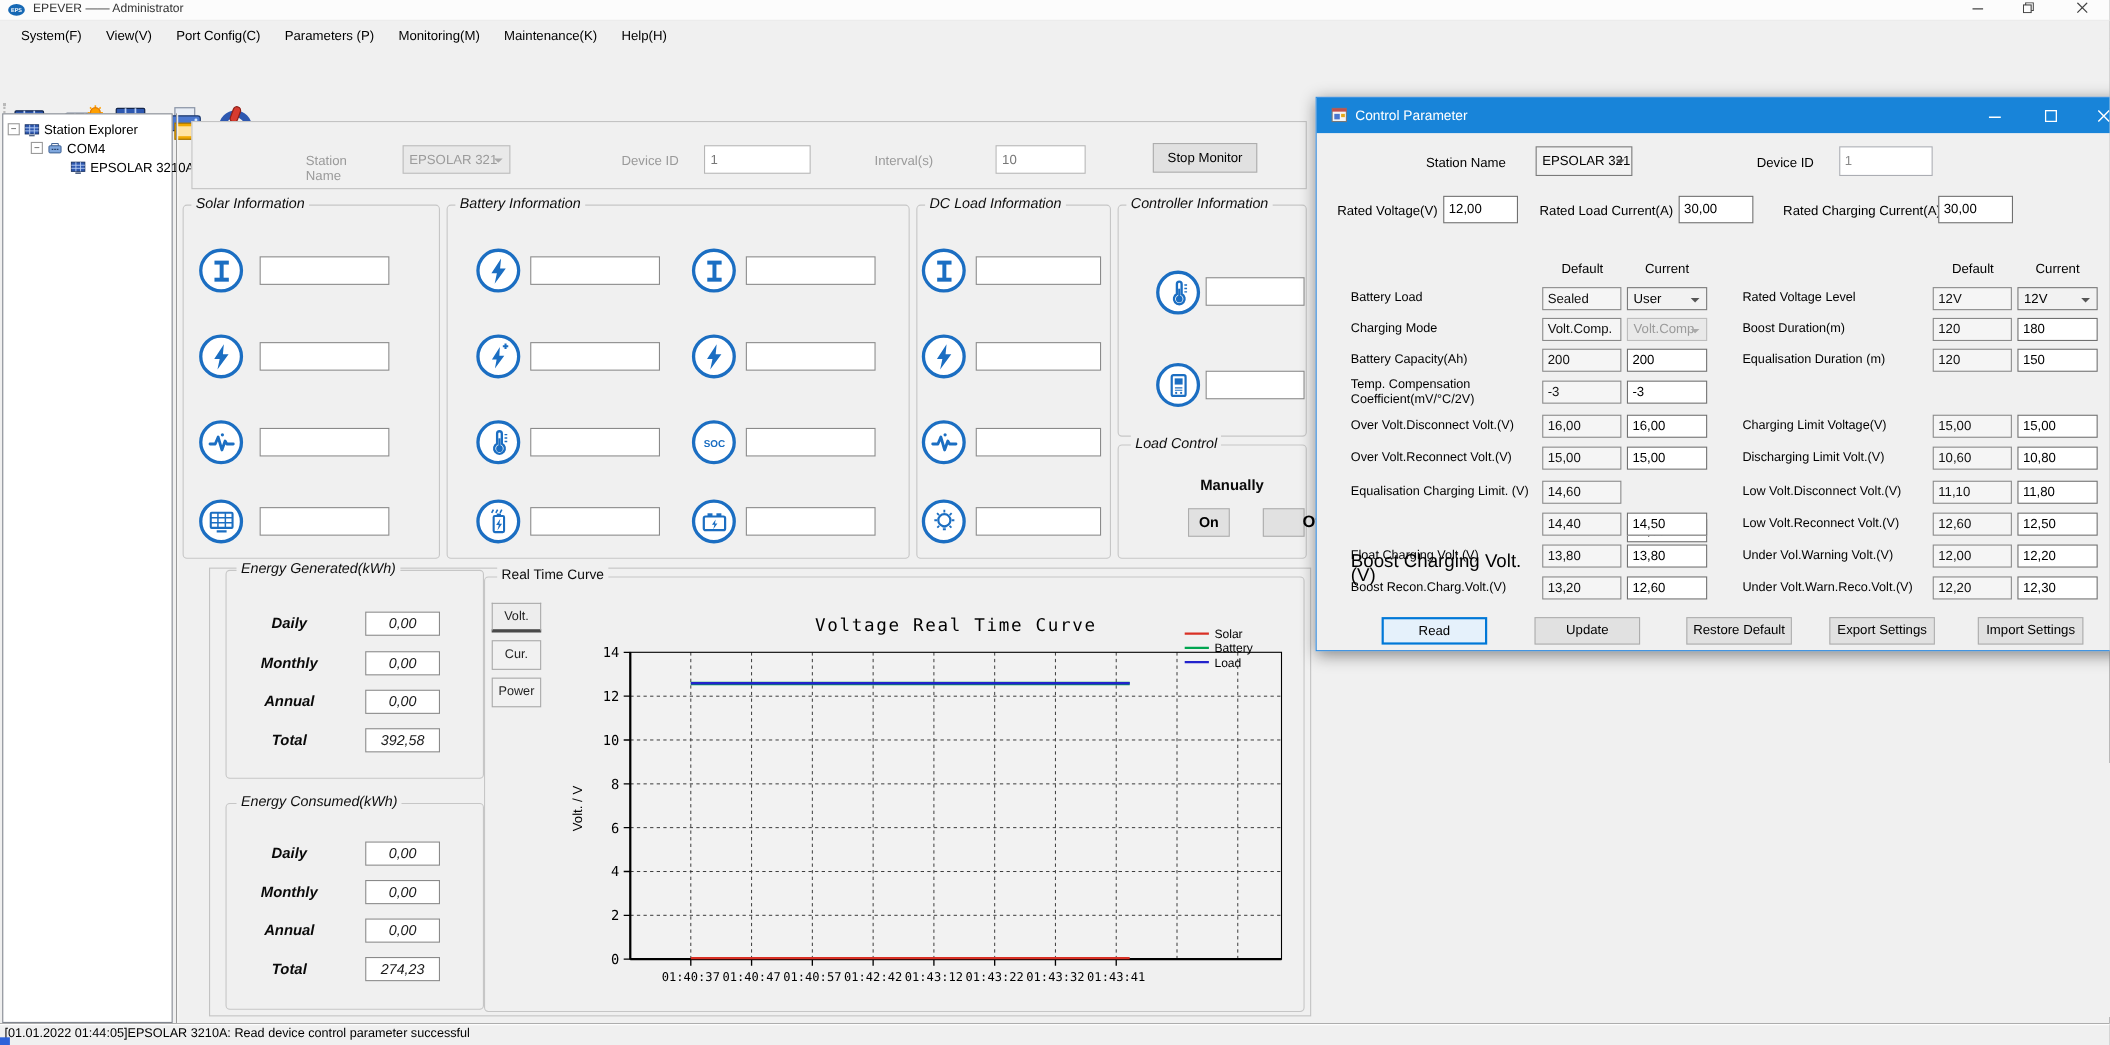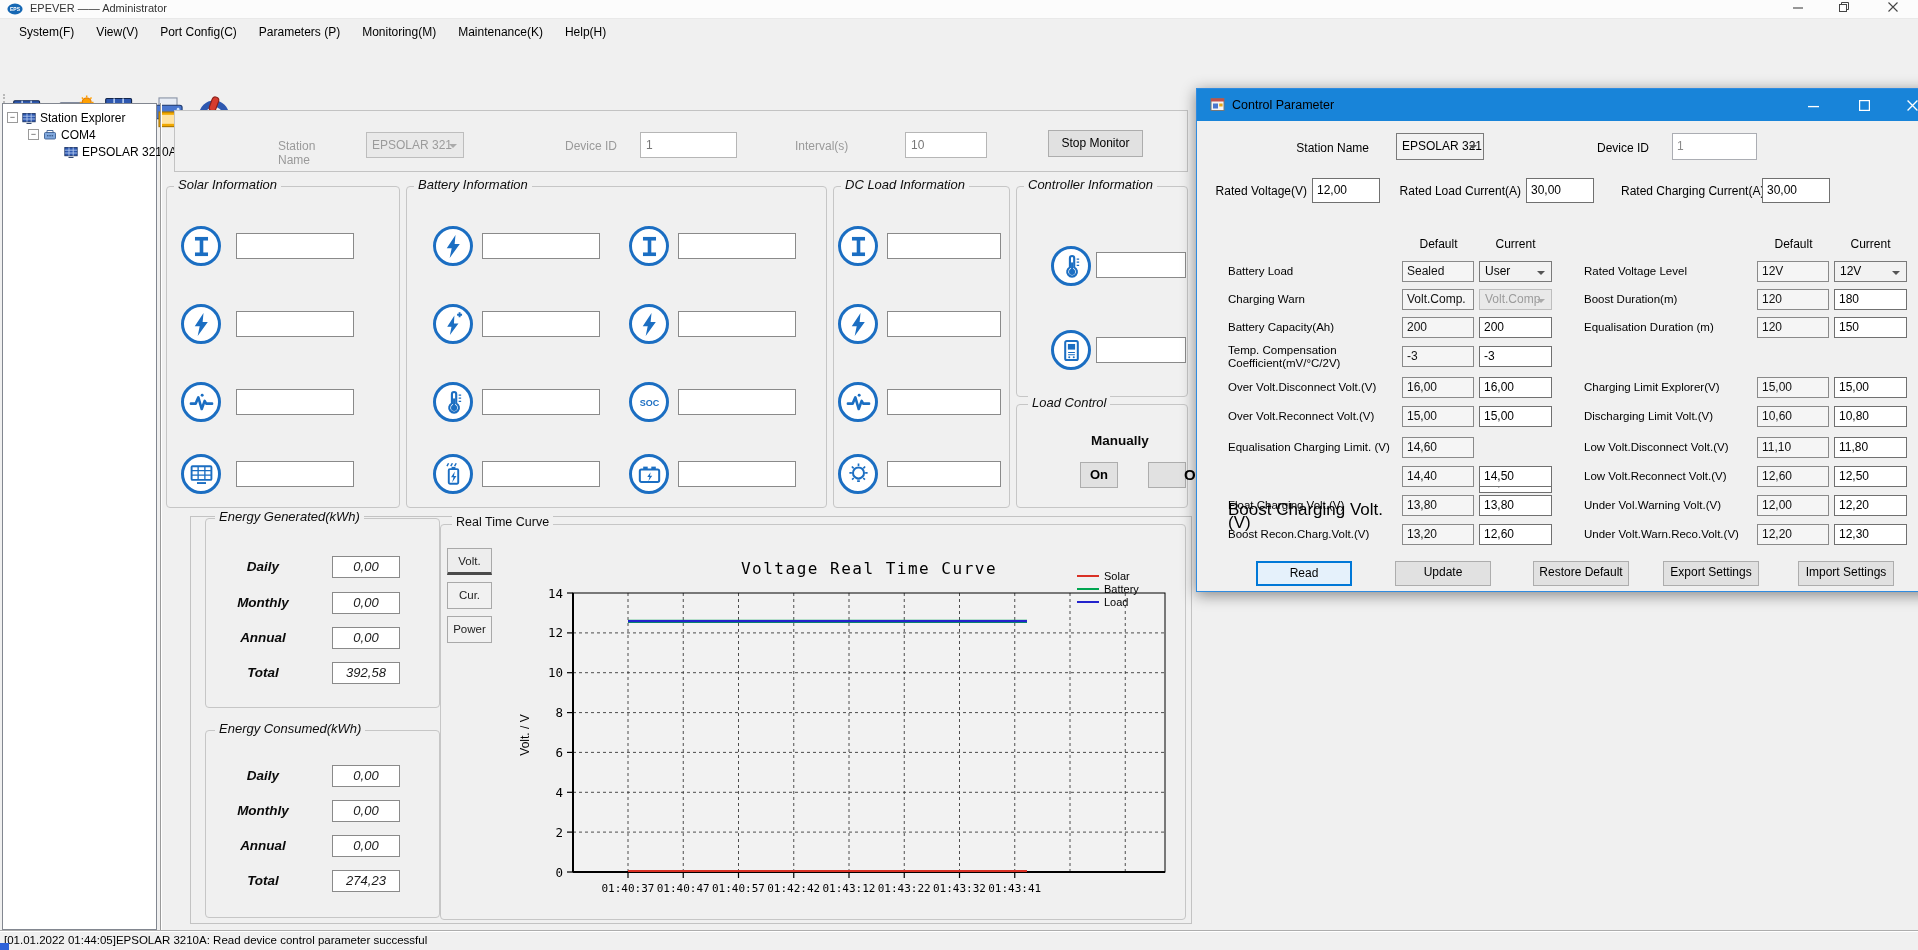--- a/index.html
+++ b/index.html
@@ -38,21 +38,21 @@
   .combo.disabled::after{border-top-color:#aaa;}
   .combo span{line-height:inherit;margin-top:40px;}
   .elabel{font-weight:bold;font-style:italic;font-size:13.5px;text-align:center;color:#0a0a0a;}
   .efield{border:1px solid #8a8a8a;background:#fff;font-style:italic;font-size:13px;text-align:center;color:#1a1a1a;box-sizing:border-box;}
   .ctab{background:#f1f1f1;border:1px solid #a9a9a9;box-sizing:border-box;font-size:11.5px;text-align:center;color:#222;}
   .ctab.active{border-bottom:3px solid #4a4a4a;background:#ededed;}
   
   #dialog{position:absolute;left:1196px;top:88px;width:742px;height:504px;background:#f0f0f0;
           border:1px solid #2f8be0;box-shadow:0 3px 14px rgba(0,0,0,.45);box-sizing:border-box;z-index:9;}
   #dlg-titlebar{position:absolute;left:0;top:0;width:740px;height:32px;}
-  #dlg-titlebar .ttl{position:absolute;left:35px;top:0;line-height:32px;color:#000000;font-size:12.5px;}
+  #dlg-titlebar .ttl{position:absolute;left:35px;top:0;line-height:32px;color:#ffffff;font-size:12.5px;}
   .dwc{position:absolute;top:0;height:32px;width:45px;display:flex;align-items:center;justify-content:center;}
   .dlabel{position:absolute;font-size:12px;color:#000;white-space:nowrap;}
   .dfield{position:absolute;border:1px solid #8a8a8a;background:#f5f5f5;box-sizing:border-box;font-size:12px;color:#111;padding-left:4px;}
   .dfield.cur{background:#fff;border-color:#707070;color:#000;}
   .dhdr{position:absolute;font-size:12px;color:#000;text-align:center;}
   
   #statusbar{position:absolute;left:0;top:930px;width:1918px;height:20px;background:#f0f0f0;border-top:1px solid #adadad;box-sizing:border-box;}
   #statusbar::before{content:"";position:absolute;left:0;top:0;width:100%;height:1px;background:#fff;}
   #statusbar .txt{position:absolute;left:4px;top:3px;font-size:11.5px;color:#000;}
   svg{display:block;}
@@ -484,21 +484,21 @@
       <div class="dfield cur" style="position: absolute; left: 329px; top: 89px; width: 68px; height: 25px; line-height: 23px;">30,00</div>
       <div class="dlabel" style="position: absolute; left: 424px; top: 95px; width: 136px; text-align: right;">Rated Charging Current(A)</div>
       <div class="dfield cur" style="position: absolute; left: 565px; top: 89px; width: 68px; height: 25px; line-height: 23px;">30,00</div>
       <div class="dhdr" style="position: absolute; left: 205px; top: 148px; width: 73px;">Default</div>
       <div class="dhdr" style="position: absolute; left: 282px; top: 148px; width: 73px;">Current</div>
       <div class="dhdr" style="position: absolute; left: 560px; top: 148px; width: 73px;">Default</div>
       <div class="dhdr" style="position: absolute; left: 637px; top: 148px; width: 73px;">Current</div>
       <div class="dlabel" style="position: absolute; left: 31px; top: 176px; width: 168px; font-size: 11.5px; white-space: normal; line-height: 12.5px;">Battery Load</div>
       <div class="dfield" style="position: absolute; left: 205px; top: 172px; width: 72px; height: 21px; line-height: 19px;">Sealed</div>
       <div class="combo" style="position: absolute; left: 282px; top: 172px; width: 73px; height: 21px; line-height: 19px; font-size: 12px;"><span>User</span></div>
-      <div class="dlabel" style="position: absolute; left: 31px; top: 204px; width: 168px; font-size: 11.5px; white-space: normal; line-height: 12.5px;">Charging Warn</div>
+      <div class="dlabel" style="position: absolute; left: 31px; top: 204px; width: 168px; font-size: 11.5px; white-space: normal; line-height: 12.5px;">Charging Mode</div>
       <div class="dfield" style="position: absolute; left: 205px; top: 200px; width: 72px; height: 21px; line-height: 19px;">Volt.Comp.</div>
       <div class="combo disabled" style="position: absolute; left: 282px; top: 200px; width: 73px; height: 21px; line-height: 19px; font-size: 12px;"><span>Volt.Comp</span></div>
       <div class="dlabel" style="position: absolute; left: 31px; top: 232px; width: 168px; font-size: 11.5px; white-space: normal; line-height: 12.5px;">Battery Capacity(Ah)</div>
       <div class="dfield" style="position: absolute; left: 205px; top: 228px; width: 72px; height: 21px; line-height: 19px;">200</div>
       <div class="dfield cur" style="position: absolute; left: 282px; top: 228px; width: 73px; height: 21px; line-height: 19px;">200</div>
       <div class="dlabel" style="position: absolute; left: 31px; top: 255px; width: 168px; font-size: 11.5px; white-space: normal; line-height: 12.5px;">Temp. Compensation Coefficient(mV/°C/2V)</div>
       <div class="dfield" style="position: absolute; left: 205px; top: 257px; width: 72px; height: 21px; line-height: 19px;">-3</div>
       <div class="dfield cur" style="position: absolute; left: 282px; top: 257px; width: 73px; height: 21px; line-height: 19px;">-3</div>
       <div class="dlabel" style="position: absolute; left: 31px; top: 292px; width: 168px; font-size: 11.5px; white-space: normal; line-height: 12.5px;">Over Volt.Disconnect Volt.(V)</div>
       <div class="dfield" style="position: absolute; left: 205px; top: 288px; width: 72px; height: 21px; line-height: 19px;">16,00</div>
@@ -520,21 +520,21 @@
       <div class="dfield cur" style="position: absolute; left: 282px; top: 435px; width: 73px; height: 21px; line-height: 19px;">12,60</div>
       <div class="dlabel" style="position: absolute; left: 387px; top: 176px; width: 168px; font-size: 11.5px; white-space: normal; line-height: 12.5px;">Rated Voltage Level</div>
       <div class="dfield" style="position: absolute; left: 560px; top: 172px; width: 72px; height: 21px; line-height: 19px;">12V</div>
       <div class="combo" style="position: absolute; left: 637px; top: 172px; width: 73px; height: 21px; line-height: 19px; font-size: 12px;"><span>12V</span></div>
       <div class="dlabel" style="position: absolute; left: 387px; top: 204px; width: 168px; font-size: 11.5px; white-space: normal; line-height: 12.5px;">Boost Duration(m)</div>
       <div class="dfield" style="position: absolute; left: 560px; top: 200px; width: 72px; height: 21px; line-height: 19px;">120</div>
       <div class="dfield cur" style="position: absolute; left: 637px; top: 200px; width: 73px; height: 21px; line-height: 19px;">180</div>
       <div class="dlabel" style="position: absolute; left: 387px; top: 232px; width: 168px; font-size: 11.5px; white-space: normal; line-height: 12.5px;">Equalisation Duration (m)</div>
       <div class="dfield" style="position: absolute; left: 560px; top: 228px; width: 72px; height: 21px; line-height: 19px;">120</div>
       <div class="dfield cur" style="position: absolute; left: 637px; top: 228px; width: 73px; height: 21px; line-height: 19px;">150</div>
-      <div class="dlabel" style="position: absolute; left: 387px; top: 292px; width: 168px; font-size: 11.5px; white-space: normal; line-height: 12.5px;">Charging Limit Explorer(V)</div>
+      <div class="dlabel" style="position: absolute; left: 387px; top: 292px; width: 168px; font-size: 11.5px; white-space: normal; line-height: 12.5px;">Charging Limit Voltage(V)</div>
       <div class="dfield" style="position: absolute; left: 560px; top: 288px; width: 72px; height: 21px; line-height: 19px;">15,00</div>
       <div class="dfield cur" style="position: absolute; left: 637px; top: 288px; width: 73px; height: 21px; line-height: 19px;">15,00</div>
       <div class="dlabel" style="position: absolute; left: 387px; top: 321px; width: 168px; font-size: 11.5px; white-space: normal; line-height: 12.5px;">Discharging Limit Volt.(V)</div>
       <div class="dfield" style="position: absolute; left: 560px; top: 317px; width: 72px; height: 21px; line-height: 19px;">10,60</div>
       <div class="dfield cur" style="position: absolute; left: 637px; top: 317px; width: 73px; height: 21px; line-height: 19px;">10,80</div>
       <div class="dlabel" style="position: absolute; left: 387px; top: 352px; width: 168px; font-size: 11.5px; white-space: normal; line-height: 12.5px;">Low Volt.Disconnect Volt.(V)</div>
       <div class="dfield" style="position: absolute; left: 560px; top: 348px; width: 72px; height: 21px; line-height: 19px;">11,10</div>
       <div class="dfield cur" style="position: absolute; left: 637px; top: 348px; width: 73px; height: 21px; line-height: 19px;">11,80</div>
       <div class="dlabel" style="position: absolute; left: 387px; top: 381px; width: 168px; font-size: 11.5px; white-space: normal; line-height: 12.5px;">Low Volt.Reconnect Volt.(V)</div>
       <div class="dfield" style="position: absolute; left: 560px; top: 377px; width: 72px; height: 21px; line-height: 19px;">12,60</div>

